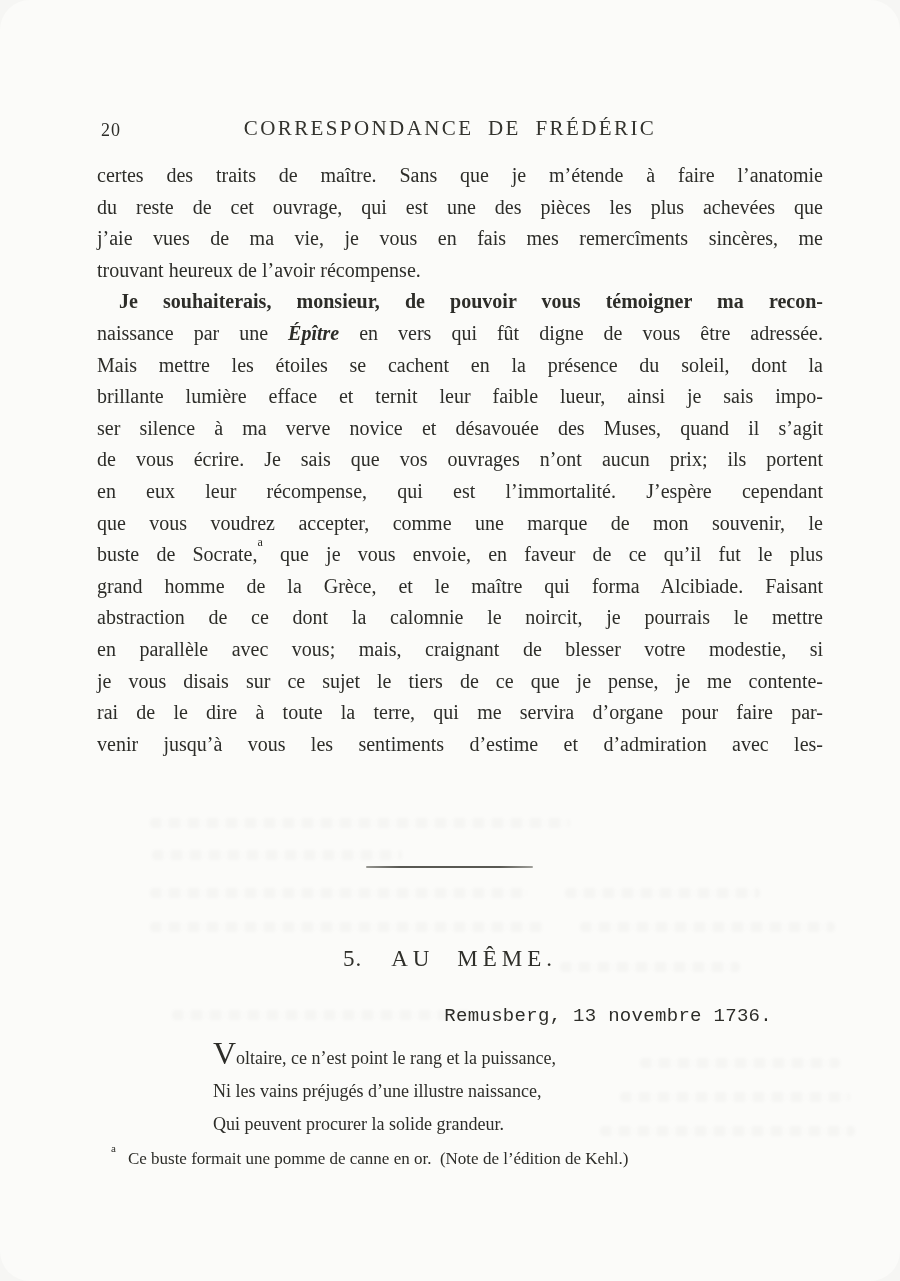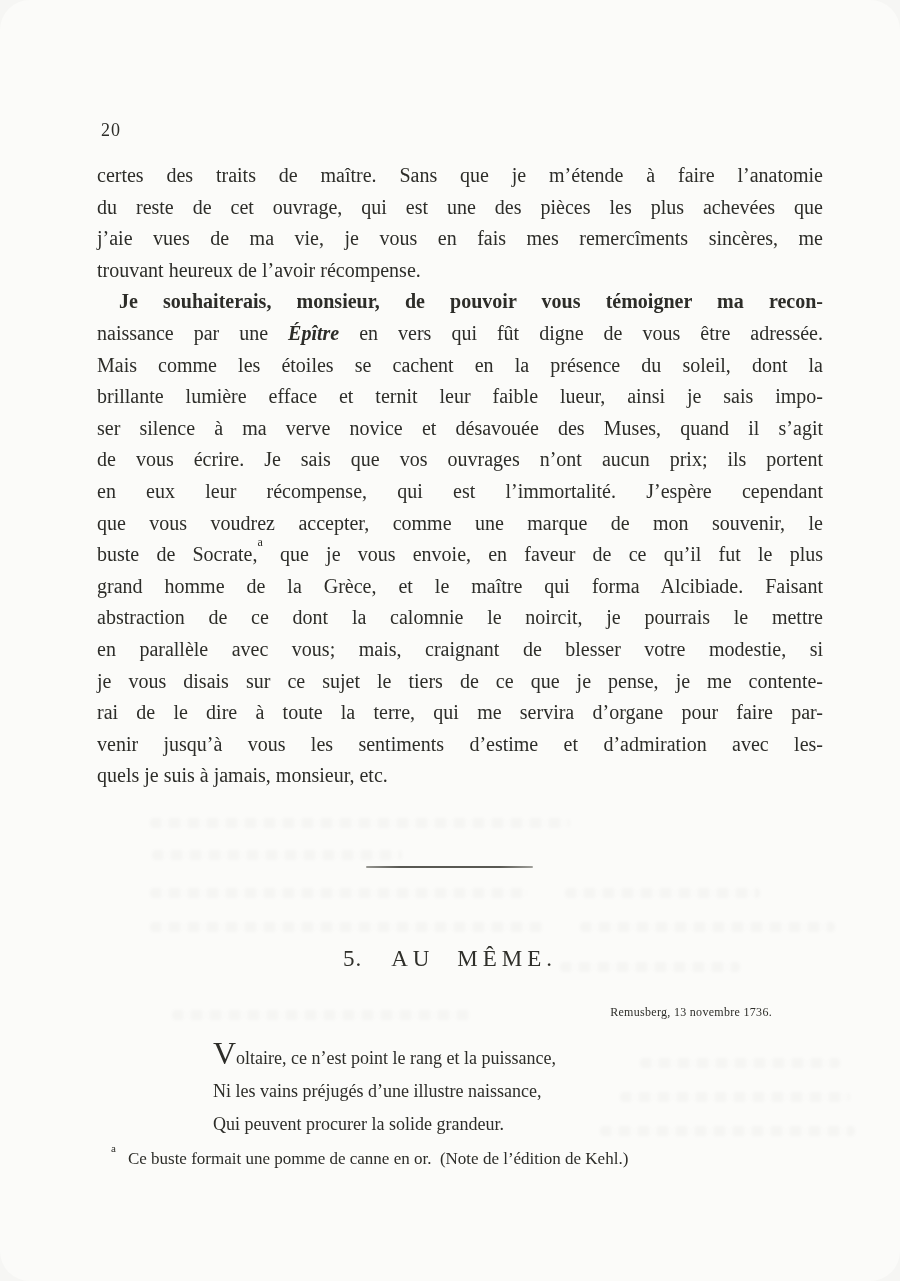--- a/index.html
+++ b/index.html
@@ -72,22 +72,23 @@
     margin-right:18px;
   }
   .section-heading .ttl{
     letter-spacing:5px;
     word-spacing:12px;
     margin-left:11px;
   }
   
   .dateline{
     position:absolute;right:128px;top:1005px;
-    font-size:12px;
+    font-size:19px;
     letter-spacing:.3px;
+    font-family:Liberation Mono, monospace;
   }
   
   .verse{
     position:absolute;left:213px;top:1042px;
     font-size:18px;
     line-height:33px;
     color:#2d2d29;
   }
   .verse .initial{
     font-size:32px;
@@ -115,43 +116,43 @@
     border-radius:4px;
     pointer-events:none;
   }
 </style>
 </head>
 <body>
 
 <div class="page">
 
   <div class="folio">20</div>
+  <div class="running-title">CORRESPONDANCE DE FRÉDÉRIC</div>
 
   <div class="letter-body">
     <div class="jline">certes des traits de maître. Sans que je m’étende à faire l’anatomie</div>
     <div class="jline">du reste de cet ouvrage, qui est une des pièces les plus achevées que</div>
     <div class="jline">j’aie vues de ma vie, je vous en fais mes remercîments sincères, me</div>
     <div class="jline lastline">trouvant heureux de l’avoir récompense.</div>
 
     <div class="jline indent">Je souhaiterais, monsieur, de pouvoir vous témoigner ma recon-</div>
     <div class="jline"><span>naissance par une </span><span class="it">Épître</span><span> en vers qui fût digne de vous être adressée.</span></div>
-    <div class="jline">Mais comme les étoiles se cachent en la présence du soleil, dont la</div>
+    <div class="jline">Mais mettre les étoiles se cachent en la présence du soleil, dont la</div>
     <div class="jline">brillante lumière efface et ternit leur faible lueur, ainsi je sais impo-</div>
     <div class="jline">ser silence à ma verve novice et désavouée des Muses, quand il s’agit</div>
     <div class="jline">de vous écrire. Je sais que vos ouvrages n’ont aucun prix; ils portent</div>
     <div class="jline">en eux leur récompense, qui est l’immortalité. J’espère cependant</div>
     <div class="jline">que vous voudrez accepter, comme une marque de mon souvenir, le</div>
     <div class="jline"><span>buste de Socrate,</span><sup class="note-ref">a</sup><span> que je vous envoie, en faveur de ce qu’il fut le plus</span></div>
     <div class="jline">grand homme de la Grèce, et le maître qui forma Alcibiade. Faisant</div>
     <div class="jline">abstraction de ce dont la calomnie le noircit, je pourrais le mettre</div>
     <div class="jline">en parallèle avec vous; mais, craignant de blesser votre modestie, si</div>
     <div class="jline">je vous disais sur ce sujet le tiers de ce que je pense, je me contente-</div>
     <div class="jline">rai de le dire à toute la terre, qui me servira d’organe pour faire par-</div>
     <div class="jline">venir jusqu’à vous les sentiments d’estime et d’admiration avec les-</div>
-    <div class="jline lastline">quels je suis à jamais, monsieur, etc.</div>
   </div>
 
   <div class="ghost" style="left:150px;top:818px;width:420px"></div>
   <div class="ghost" style="left:152px;top:850px;width:250px"></div>
   <div class="ghost" style="left:150px;top:888px;width:380px"></div>
   <div class="ghost" style="left:565px;top:888px;width:195px"></div>
   <div class="ghost" style="left:150px;top:922px;width:395px"></div>
   <div class="ghost" style="left:580px;top:922px;width:255px"></div>
   <div class="ghost" style="left:560px;top:962px;width:180px"></div>
   <div class="ghost" style="left:172px;top:1010px;width:300px"></div>

